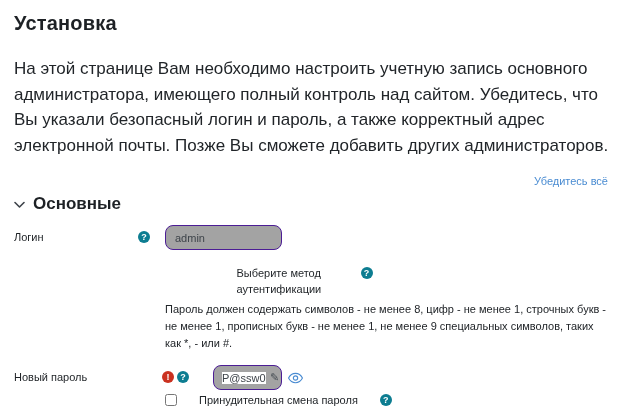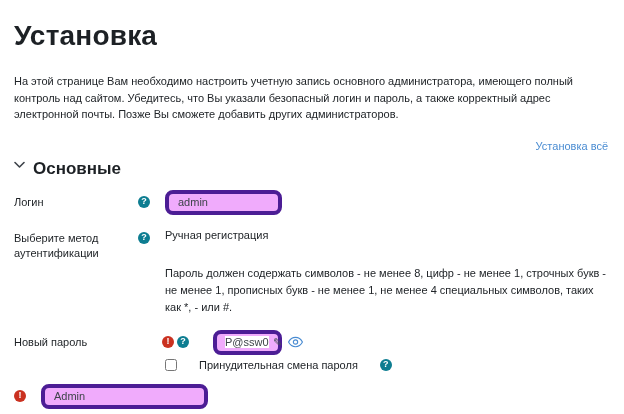--- a/index.html
+++ b/index.html
@@ -4,47 +4,46 @@
 <style>
   * { margin: 0; padding: 0; box-sizing: border-box; }
   html, body { width: 624px; height: 414px; overflow: hidden; }
   body {
     font-family: "Liberation Sans", sans-serif;
     background: #ffffff;
     color: #1d2125;
     padding: 12px 14px 0 14px;
   }
   h1.page-title {
-    font-size: 28px;
+    font-size: 20px;
     font-weight: 700;
     letter-spacing: 0.2px;
     margin-bottom: 21px;
-    margin-top: 8px;
   }
   p.description {
-    font-size: 11px;
+    font-size: 17px;
     line-height: 1.5;
     color: #212529;
     max-width: 598px;
     margin-bottom: 13px;
   }
   .expand-row {
     text-align: right;
     margin-bottom: 5px;
     padding-right: 2px;
   }
   .expand-row a {
     font-size: 11px;
     color: #4a8cd2;
     text-decoration: none;
     cursor: pointer;
   }
   .section-header {
     display: flex;
-    align-items: flex-start;
+    align-items: center;
     gap: 8px;
     margin-bottom: 11px;
     cursor: pointer;
   }
   .section-header .chev { display: inline-flex; margin-top: 2px; }
   .section-header h2 {
     font-size: 17px;
     font-weight: 700;
   }
   .frow {
@@ -76,27 +75,27 @@
     font-weight: 700;
     display: inline-flex;
     align-items: center;
     justify-content: center;
     line-height: 1;
     flex: none;
   }
   .icon-help { background: #0d7d91; cursor: pointer; }
   .icon-req  { background: #ca3120; }
   input.text-input, .fake-input, .select-box {
-    border: 4px solid #4c1d95;
+    border: 1px solid #4c1d95;
     border-radius: 8px;
     height: 25px;
     font-family: "Liberation Sans", sans-serif;
     font-size: 11px;
     color: #3e444a;
-    background: #f0abfc;
+    background: #a3a3a3;
   }
   input.text-input { padding: 0 9px; outline: none; }
   .w-login { width: 117px; }
   .w-name  { width: 167px; }
   .fake-input {
     width: 69px;
     display: inline-flex;
     align-items: center;
     padding: 0 6px 0 8px;
     gap: 4px;
@@ -141,21 +140,21 @@
   .row-auth .ficons { padding-top: 8px; }
 </style>
 </head>
 <body>
 
 <h1 class="page-title">Установка</h1>
 
 <p class="description">На этой странице Вам необходимо настроить учетную запись основного администратора, имеющего полный контроль над сайтом. Убедитесь, что Вы указали безопасный логин и пароль, а также корректный адрес электронной почты. Позже Вы сможете добавить других администраторов.</p>
 
 <div class="expand-row">
-  <a>Установка всё</a>
+  <a>Убедитесь всё</a>
 </div>
 
 <div class="section-header">
   <span class="chev">
     <svg width="11" height="8" viewBox="0 0 11 8">
         <polyline points="1,1.5 5.5,6 10,1.5" fill="none" stroke="#3e444a" stroke-width="1.6" stroke-linecap="round" stroke-linejoin="round"></polyline>
       </svg>
   </span>
   <h2>Основные</h2>
 </div>
@@ -168,26 +167,23 @@
   <div class="fcontrol">
     <input class="text-input w-login" type="text" value="admin" style="">
   </div>
 </div>
 
 <div class="frow row-auth">
   <div class="flabel">Выберите метод аутентификации</div>
   <div class="ficons">
     <span class="icon-circle icon-help">?</span>
   </div>
-  <div class="fcontrol">
-    <span class="static-value">Ручная регистрация</span>
-  </div>
-</div>
-
-<div class="hint-block">Пароль должен содержать символов - не менее 8, цифр - не менее 1, строчных букв - не менее 1, прописных букв - не менее 1, не менее 4 специальных символов, таких как *, - или #.</div>
+</div>
+
+<div class="hint-block">Пароль должен содержать символов - не менее 8, цифр - не менее 1, строчных букв - не менее 1, прописных букв - не менее 1, не менее 9 специальных символов, таких как *, - или #.</div>
 
 <div class="frow mb-pass">
   <div class="flabel">Новый пароль</div>
   <div class="ficons">
     <span class="icon-circle icon-req">!</span>
     <span class="icon-circle icon-help">?</span>
   </div>
   <div class="fcontrol">
     <span class="fake-input">
       <input type="text" value="P@ssw0rd" style="">

